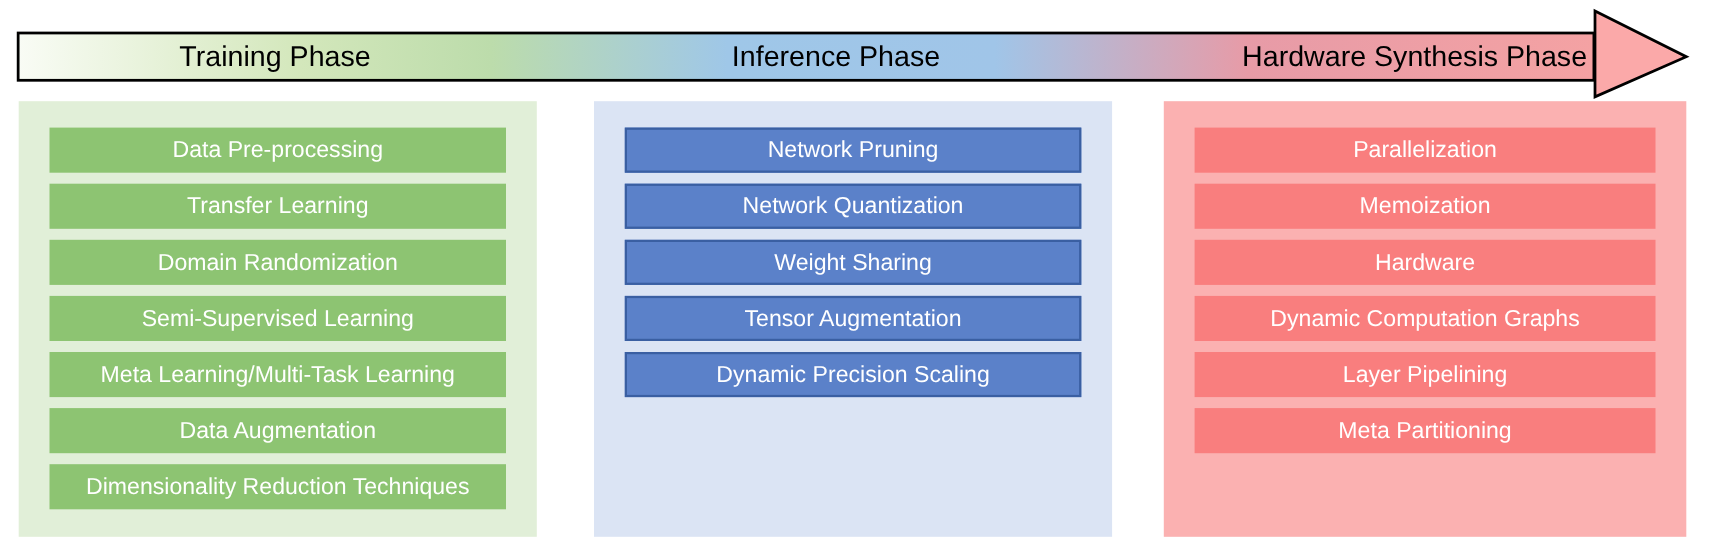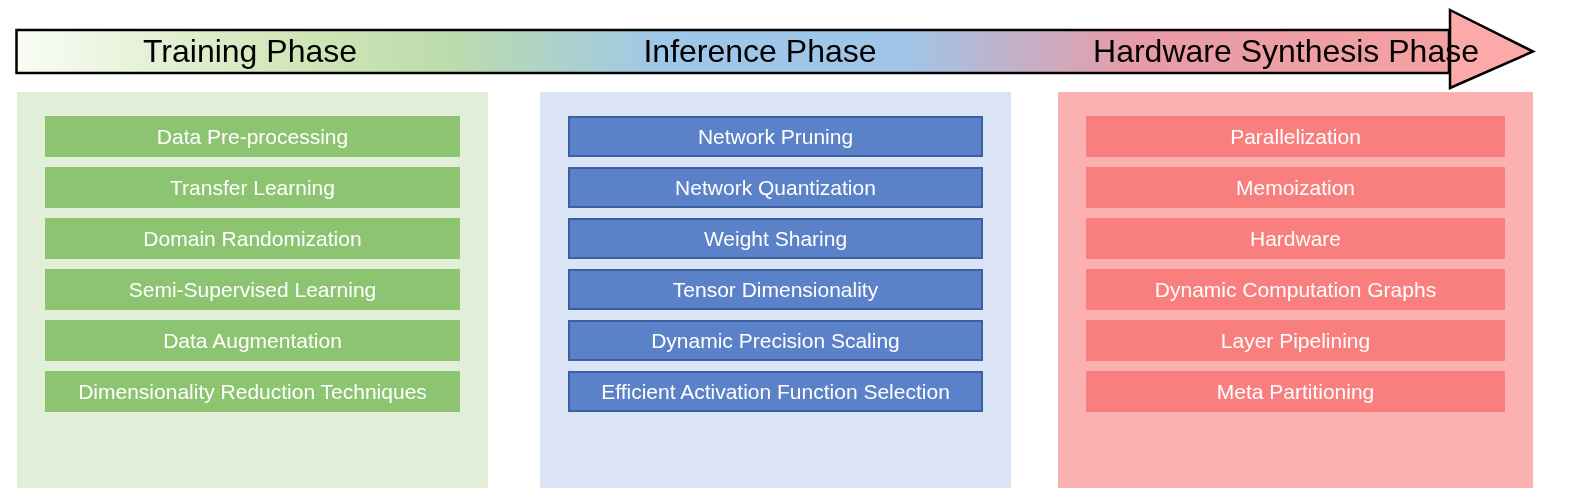--- a/index.html
+++ b/index.html
@@ -14,21 +14,21 @@
 
   
   .arrow-svg { position: absolute; top: 0; left: 0; }
 
   .phase-label {
     position: absolute;
     top: 30px;
     height: 31px;
     line-height: 43px;
     transform: translateX(-50%);
-    font-size: 32px;
+    font-size: 26px;
     color: #000000;
     white-space: nowrap;
   }
   .phase-label.training  { left: 250px; }
   .phase-label.inference { left: 760px; }
   .phase-label.hardware  { left: 1286px; text-align: center; }
 
   
   .panel {
     position: absolute;
@@ -82,31 +82,31 @@
 
   <div class="phase-label training">Training Phase</div>
   <div class="phase-label inference">Inference Phase</div>
   <div class="phase-label hardware">Hardware Synthesis Phase</div>
 
   <div class="panel training">
     <div class="item">Data Pre-processing</div>
     <div class="item">Transfer Learning</div>
     <div class="item">Domain Randomization</div>
     <div class="item">Semi-Supervised Learning</div>
+    <div class="item">Meta Learning/Multi-Task Learning</div>
     <div class="item">Data Augmentation</div>
     <div class="item">Dimensionality Reduction Techniques</div>
   </div>
 
   <div class="panel inference">
     <div class="item">Network Pruning</div>
     <div class="item">Network Quantization</div>
     <div class="item">Weight Sharing</div>
-    <div class="item">Tensor Dimensionality</div>
+    <div class="item">Tensor Augmentation</div>
     <div class="item">Dynamic Precision Scaling</div>
-    <div class="item">Efficient Activation Function Selection</div>
   </div>
 
   <div class="panel hardware">
     <div class="item">Parallelization</div>
     <div class="item">Memoization</div>
     <div class="item">Hardware</div>
     <div class="item">Dynamic Computation Graphs</div>
     <div class="item">Layer Pipelining</div>
     <div class="item">Meta Partitioning</div>
   </div>

